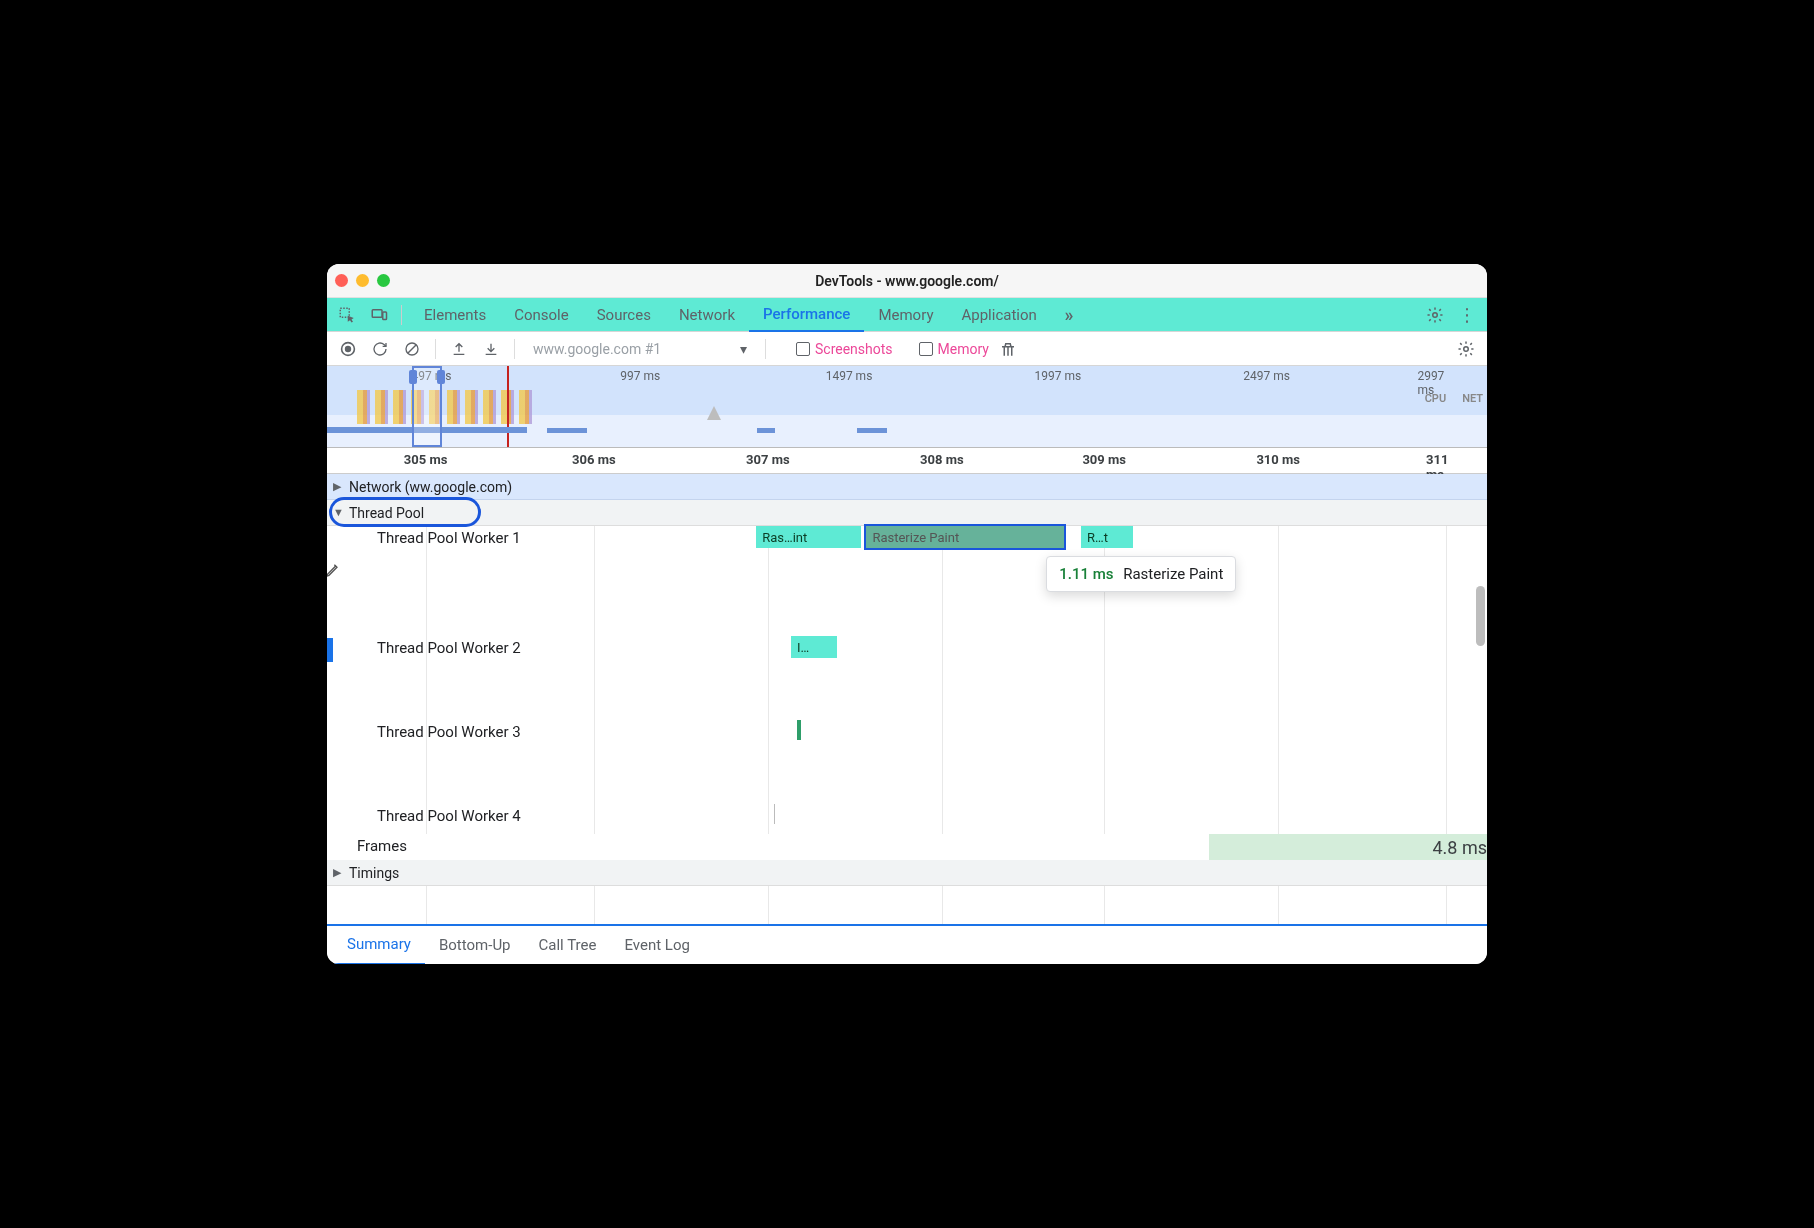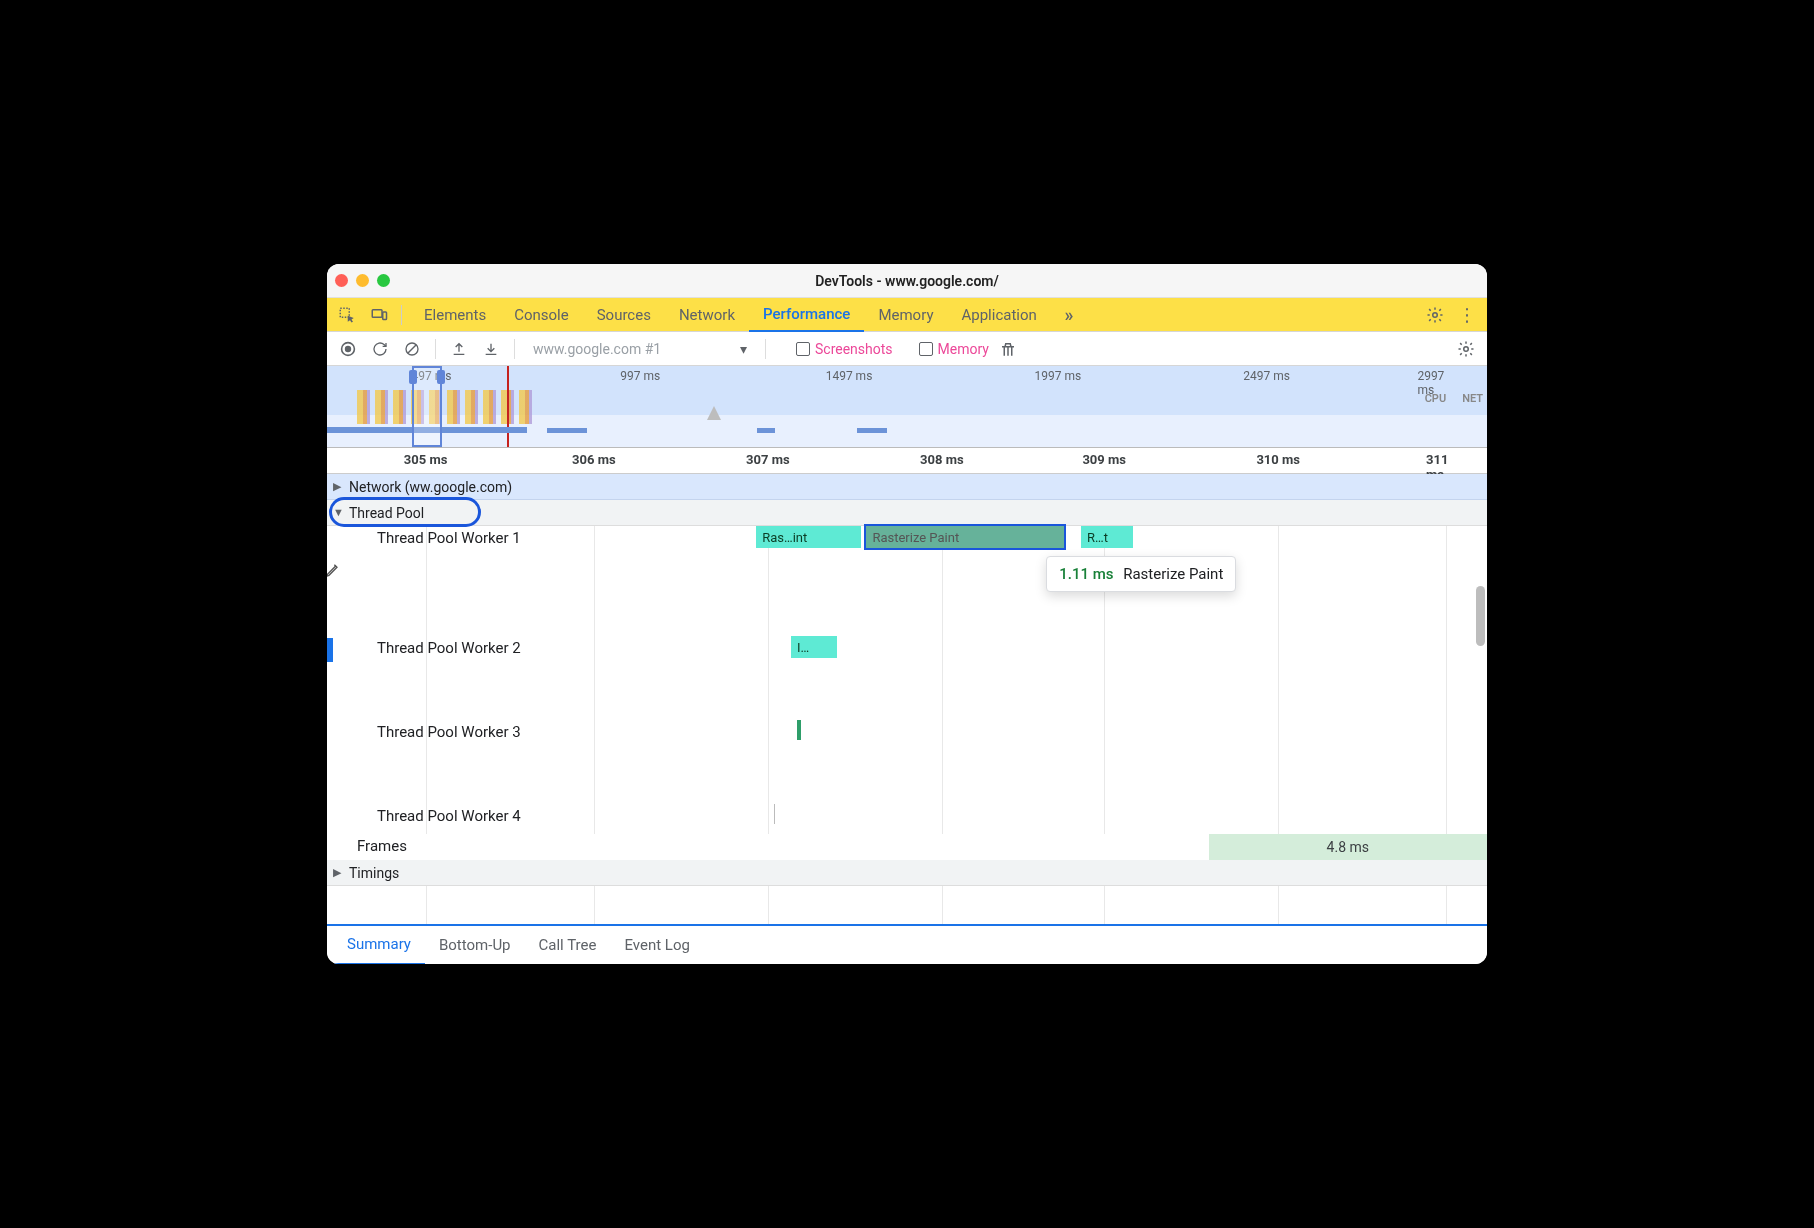--- a/index.html
+++ b/index.html
@@ -40,21 +40,21 @@
     position: absolute; left: 0; right: 0; text-align: center;
     font-size: 14px; font-weight: 600; color: #222;
     pointer-events: none;
   }
   
   .tabbar {
     display: flex; align-items: center; height: 34px;
     border-bottom: 1px solid #d6d6d6;
     padding: 0 6px;
     gap: 4px;
-    background: #fde047;
+    background: #5eead4;
     text-align: right;
   }
   .tabbar .icon-btn {
     width: 28px; height: 28px; display: flex; align-items: center; justify-content: center;
     color: #5f6368; cursor: pointer; border-radius: 4px;
   }
   .tabbar .divider { width: 1px; height: 20px; background: #ccc; margin: 0 4px; }
   .tabs { display: flex; gap: 0; }
   .tab {
     padding: 0 14px; height: 34px; display: flex; align-items: center;
@@ -196,22 +196,22 @@
   }
   .tooltip .dur { color: #188038; font-weight: 500; margin-right: 6px; }
   .frames-row {
     position: relative; height: 26px; background: #fff;
   }
   .frames-row .flabel {
     position: absolute; left: 22px; top: 3px; color: #202124; margin-left: 8px;
   }
   .frames-row .frame-block {
     position: absolute; top: 0; bottom: 0; background: #d4edda;
-    display: flex; align-items: center; justify-content: center;
-    color: #3c4043; font-size: 14px;
+    display: flex; align-items: center; justify-content: flex-end;
+    color: #3c4043; font-size: 18px;
   }
   .axis-guide {
     position: absolute; left: 0; width: 6px; background: #1a73e8; height: 24px;
   }
 
   
   .detail-tabs {
     display: flex; height: 40px; align-items: center;
     border-top: 2px solid #1a73e8; background: #fff;
     padding: 0 6px;

